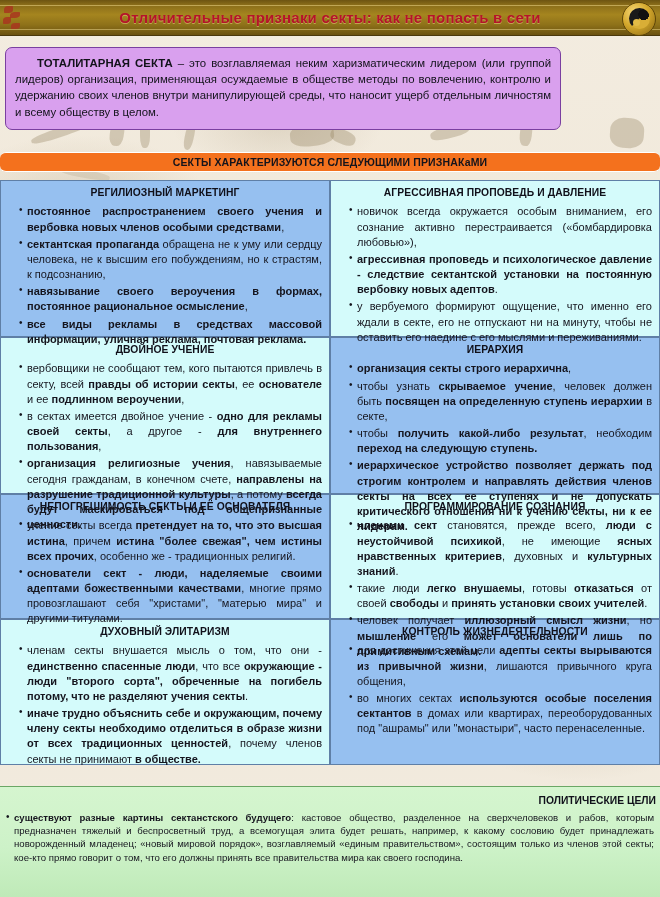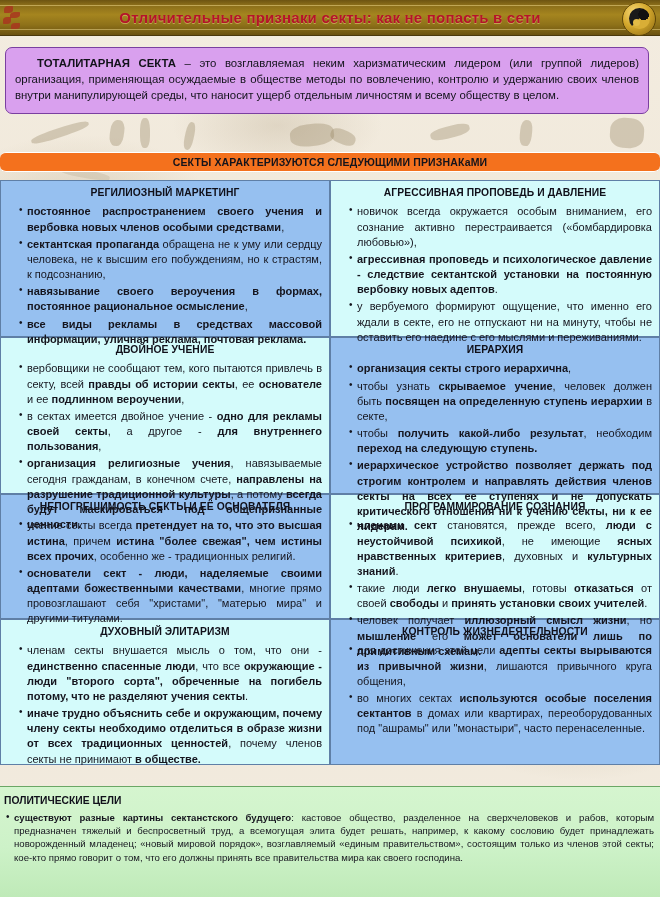--- a/index.html
+++ b/index.html
@@ -60,21 +60,21 @@
       radial-gradient(circle at 70% 32%,#111 0%,#111 26%,transparent 27%),
       linear-gradient(135deg,#1a1a1a 0%,#1a1a1a 48%,#d9ae36 52%,#d9ae36 100%);
   }
   .emblem .yin::after{
     content:"";position:absolute;left:4px;bottom:3px;width:7px;height:7px;border-radius:50%;
     background:#e3bb46;
   }
 
   
   #definition{
-    position:absolute;left:5px;top:47px;width:644px;z-index:5;
+    position:absolute;left:5px;top:47px;width:556px;z-index:5;
     box-sizing:border-box;
     background:#d9a0ee;
     border:1px solid #7a3fa0;border-radius:7px;
     padding:7px 9px 9px 9px;
     color:#12121a;font-size:11.4px;line-height:1.42;
     text-align:justify;
   }
   #definition .lead{font-weight:bold;}
   #definition p{margin:0;text-indent:22px;}
 
@@ -123,21 +123,21 @@
   .row4{height:146px;}
 
   
   #political{
     position:absolute;left:0;top:786px;width:660px;height:111px;z-index:5;
     box-sizing:border-box;
     background:linear-gradient(180deg,#d5f5cf 0%,#cdf2c8 55%,#bfeab8 100%);
     border-top:1px solid #6aa765;
   }
   #political .p-head{
-    text-align:left;font-size:10.3px;font-weight:bold;color:#10101a;
+    text-align:right;font-size:10.3px;font-weight:bold;color:#10101a;
     padding:8px 4px 5px 4px;
   }
   #political .p-body{
     padding:0 6px;font-size:9.6px;line-height:1.38;color:#15151e;text-align:justify;
   }
   #political ul{margin:0;padding:0;list-style:none;}
   #political li{margin:0 0 2px 0;padding-left:8px;position:relative;}
   #political li::before{content:"•";position:absolute;left:0;top:-1px;font-size:10px;}
 </style>
 </head>

